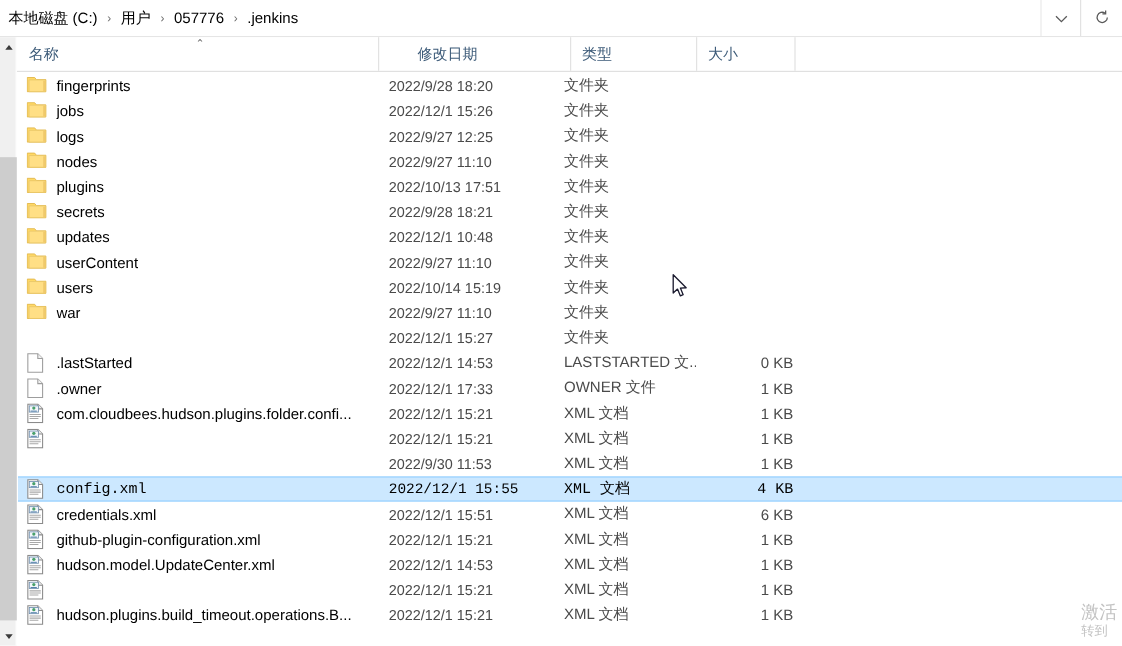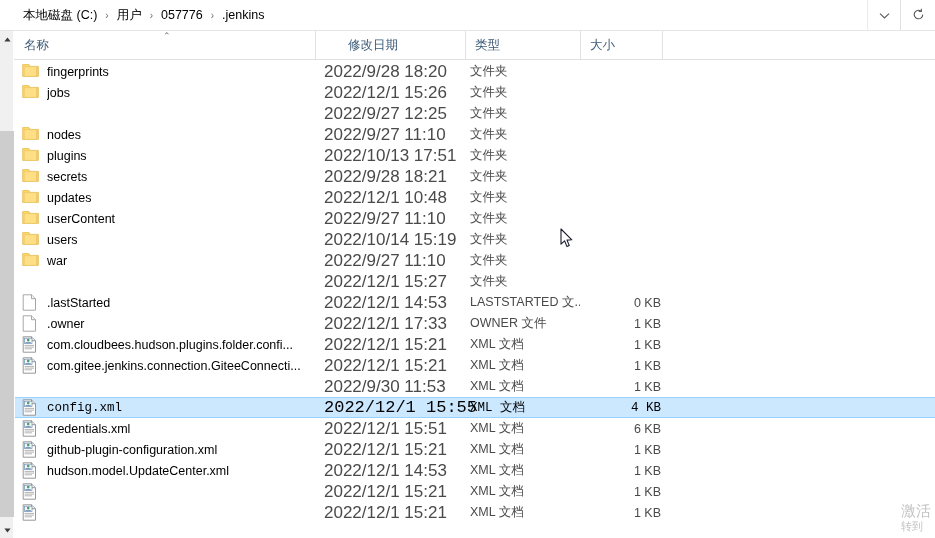--- a/index.html
+++ b/index.html
@@ -28,21 +28,21 @@
     border-bottom: 1px solid #e5e5e5;
     box-sizing: border-box;
     display: flex;
     align-items: center;
   }
   .addr-field {
     flex: 1;
     height: 31px;
     display: flex;
     align-items: center;
-    padding-left: 20px;
+    padding-left: 4px;
     box-sizing: border-box;
     overflow: hidden;
     white-space: nowrap;
   }
   .crumb {
     font-size: 12.5px;
     color: #000;
     padding: 2px 3px;
     white-space: nowrap;
   }
@@ -173,21 +173,21 @@
     align-items: center;
     white-space: nowrap;
     overflow: hidden;
     font-size: 12.5px;
     color: #000;
   }
   .c-date {
     position: absolute;
     left: 309px;
     width: 145px;
-    font-size: 17px;
+    font-size: 12px;
     color: #4a4a4a;
     white-space: nowrap;
   }
   .c-type {
     position: absolute;
     left: 455px;
     width: 110px;
     font-size: 12.5px;
     color: #4a4a4a;
     white-space: nowrap;
@@ -273,21 +273,21 @@
 </div>
 
 <div class="colheader">
   <div class="colh first" style="left:15px; width:300px;">
     <span class="sortcaret" style="left:148px;">⌃</span>
     <span>名称</span>
   </div>
   <div class="colh" style="left:315px; width:150px;padding-left:32px;">
     <span>修改日期</span>
   </div>
-  <div class="colh" style="left:465px; width:115px;">
+  <div class="colh" style="left:475px; width:115px;">
     <span>类型</span>
   </div>
   <div class="colh" style="left:580px; width:82px;">
     <span>大小</span>
   </div>
   <div class="colh" style="left:662px; width:273px;"></div>
 </div>
 
 <div class="vscroll">
   <div class="arrow up">
@@ -328,20 +328,30 @@
             <path d="M14.0 4.2 h1.8 v8.9 h-1.8 z" fill="#f0c96b"></path>
           </svg>
         </span>
         <span class="namelabel">jobs</span>
       </div>
       <div class="c-date">2022/12/1 15:26</div>
       <div class="c-type">文件夹</div>
       <div class="c-size"></div>
     </div>
     <div class="row">
+      <div class="c-name">
+        <span class="icon">
+          <svg width="17" height="15" viewBox="0 0 17 15">
+            <path d="M0.7 1.6 h6.2 l1.5 1.8 h7.9 v10.0 h-15.6 z" fill="#ffd966" stroke="#e3b94f" stroke-width="0.8"></path>
+            <path d="M2.2 3.6 h13.6 v9.8 h-13.6 z" fill="#ffdf85" stroke="#e8c668" stroke-width="0.7"></path>
+            <path d="M14.0 4.2 h1.8 v8.9 h-1.8 z" fill="#f0c96b"></path>
+          </svg>
+        </span>
+        <span class="namelabel">logs</span>
+      </div>
       <div class="c-date">2022/9/27 12:25</div>
       <div class="c-type">文件夹</div>
       <div class="c-size"></div>
     </div>
     <div class="row">
       <div class="c-name">
         <span class="icon">
           <svg width="17" height="15" viewBox="0 0 17 15">
             <path d="M0.7 1.6 h6.2 l1.5 1.8 h7.9 v10.0 h-15.6 z" fill="#ffd966" stroke="#e3b94f" stroke-width="0.8"></path>
             <path d="M2.2 3.6 h13.6 v9.8 h-13.6 z" fill="#ffdf85" stroke="#e8c668" stroke-width="0.7"></path>
@@ -500,21 +510,20 @@
         <span class="icon">
           <svg width="15" height="17" viewBox="0 0 15 17">
             <path d="M1.2 0.8 h8.3 l4.0 3.9 v11.5 h-12.3 z" fill="#ffffff" stroke="#8b8b8b" stroke-width="0.9"></path>
             <path d="M9.5 0.8 v3.9 h4.0" fill="#ececec" stroke="#8b8b8b" stroke-width="0.9"></path>
             <rect x="2.4" y="2.2" width="7.6" height="5.2" fill="#f4f7fb" stroke="#6f8fae" stroke-width="0.7"></rect>
             <circle cx="6.2" cy="4.1" r="1.35" fill="#49a06b"></circle>
             <path d="M3.5 6.6 h5.2" stroke="#4a7aa8" stroke-width="0.8"></path>
             <path d="M2.6 9.4 h9.4 M2.6 11.1 h9.4 M2.6 12.8 h7.4" stroke="#a8a8a8" stroke-width="0.85"></path>
           </svg>
         </span>
-        <span class="namelabel">com.gitee.jenkins.connection.GiteeConnecti...</span>
       </div>
       <div class="c-date">2022/12/1 15:21</div>
       <div class="c-type">XML 文档</div>
       <div class="c-size">1 KB</div>
     </div>
     <div class="row">
       <div class="c-date">2022/9/30 11:53</div>
       <div class="c-type">XML 文档</div>
       <div class="c-size">1 KB</div>
     </div>
@@ -612,20 +621,21 @@
         <span class="icon">
           <svg width="15" height="17" viewBox="0 0 15 17">
             <path d="M1.2 0.8 h8.3 l4.0 3.9 v11.5 h-12.3 z" fill="#ffffff" stroke="#8b8b8b" stroke-width="0.9"></path>
             <path d="M9.5 0.8 v3.9 h4.0" fill="#ececec" stroke="#8b8b8b" stroke-width="0.9"></path>
             <rect x="2.4" y="2.2" width="7.6" height="5.2" fill="#f4f7fb" stroke="#6f8fae" stroke-width="0.7"></rect>
             <circle cx="6.2" cy="4.1" r="1.35" fill="#49a06b"></circle>
             <path d="M3.5 6.6 h5.2" stroke="#4a7aa8" stroke-width="0.8"></path>
             <path d="M2.6 9.4 h9.4 M2.6 11.1 h9.4 M2.6 12.8 h7.4" stroke="#a8a8a8" stroke-width="0.85"></path>
           </svg>
         </span>
+        <span class="namelabel">hudson.plugins.build_timeout.operations.B...</span>
       </div>
       <div class="c-date">2022/12/1 15:21</div>
       <div class="c-type">XML 文档</div>
       <div class="c-size">1 KB</div>
     </div>
   </div>
 
 <div class="watermark">
   <div class="wm1">激活</div>
   <div class="wm2">转到</div>

